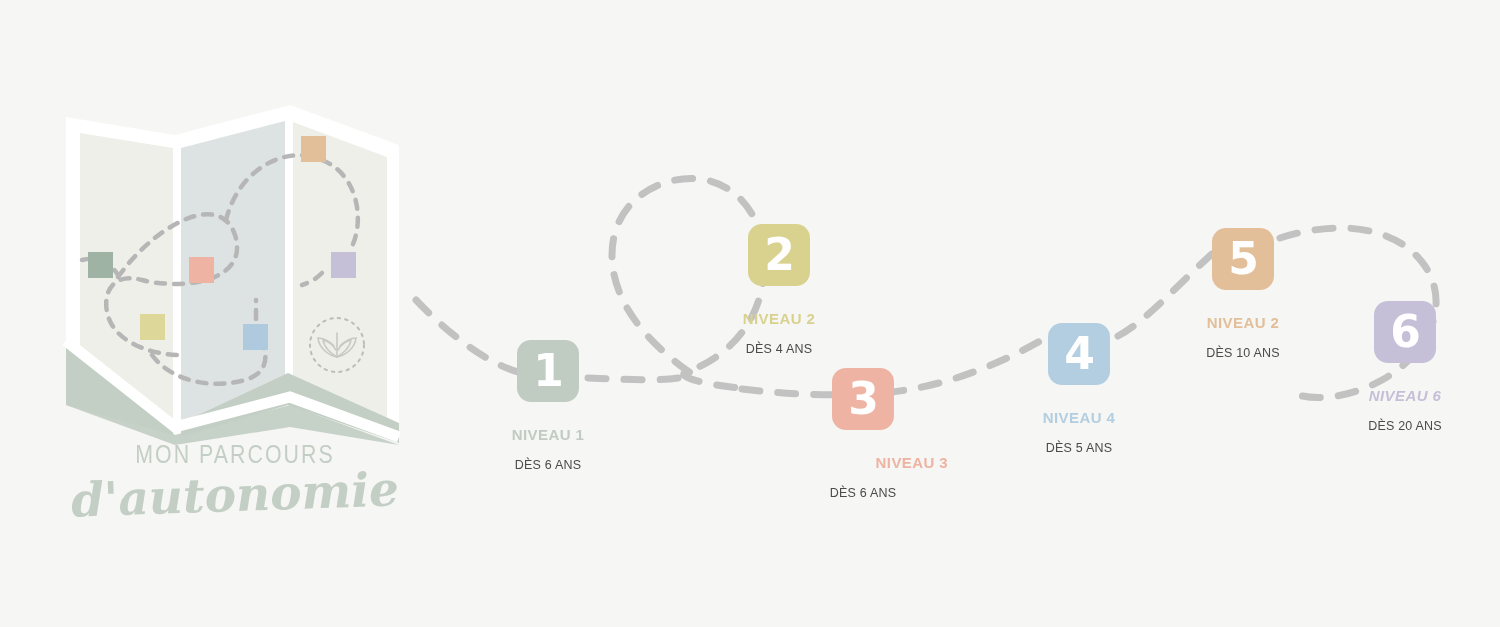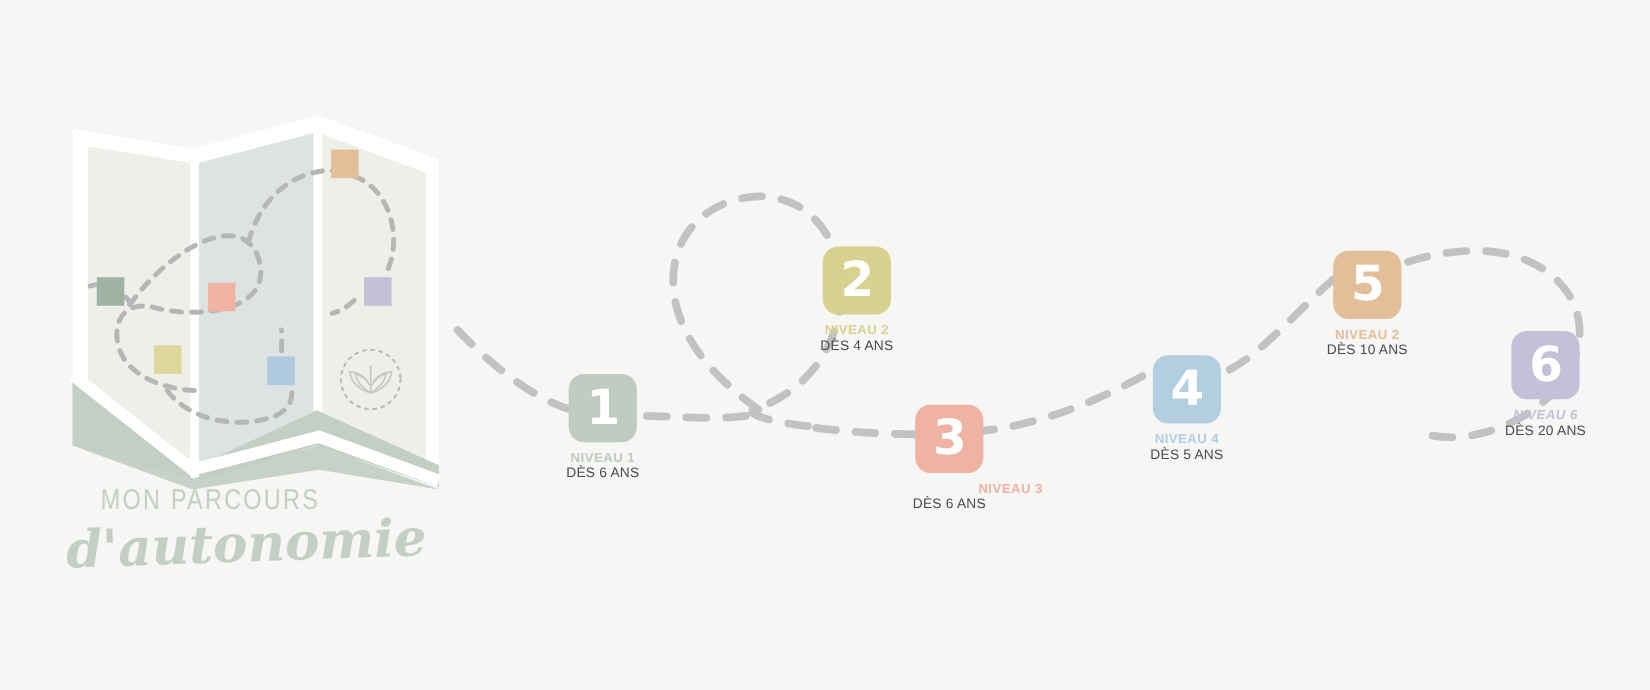--- a/index.html
+++ b/index.html
@@ -13,21 +13,21 @@
   }
   #stage{position:relative;width:1500px;height:627px;}
 
   
   #map-illustration{position:absolute;left:60px;top:105px;width:345px;height:340px;}
   #map-illustration svg{display:block;}
 
   
   #title-block{
     position:absolute;left:60px;top:440px;width:350px;
-    text-align:left;
+    text-align:center;
   }
   .title-main{
     font-size:26px;letter-spacing:2.5px;color:#c5cfc6;
     font-weight:400;line-height:1.1;
     font-family:"Liberation Sans Narrow","Liberation Sans",sans-serif;
     transform:scaleX(0.82);
   }
   .title-script{
     font-family:"DejaVu Serif", serif;
     font-style:italic;font-weight:700;
@@ -43,25 +43,25 @@
   .level-node{position:absolute;text-align:center;width:170px;margin-left:-85px;}
   .badge{
     width:62px;height:62px;border-radius:14px;
     margin:0 auto;
     display:flex;align-items:center;justify-content:center;
     color:#ffffff;font-size:44px;font-weight:700;line-height:1;
     font-family:"DejaVu Sans", sans-serif;
     letter-spacing:-1px;
   }
   .lvl-name{
-    margin-top:7px;font-size:12px;font-weight:700;letter-spacing:0.4px;
+    margin-top:24px;font-size:15px;font-weight:700;letter-spacing:0.4px;
     font-family:"Liberation Sans", sans-serif;
   }
   .lvl-age{
-    margin-top:0;font-size:12.5px;color:#4a4a4a;font-weight:400;
+    margin-top:15px;font-size:12.5px;color:#4a4a4a;font-weight:400;
     letter-spacing:0.2px;
   }
 </style>
 </head>
 <body style="background: rgb(246, 246, 244);">
 
 <div id="stage">
 
   <div id="map-illustration">
     <svg width="345" height="340" viewBox="0 0 345 340" xmlns="http://www.w3.org/2000/svg">

